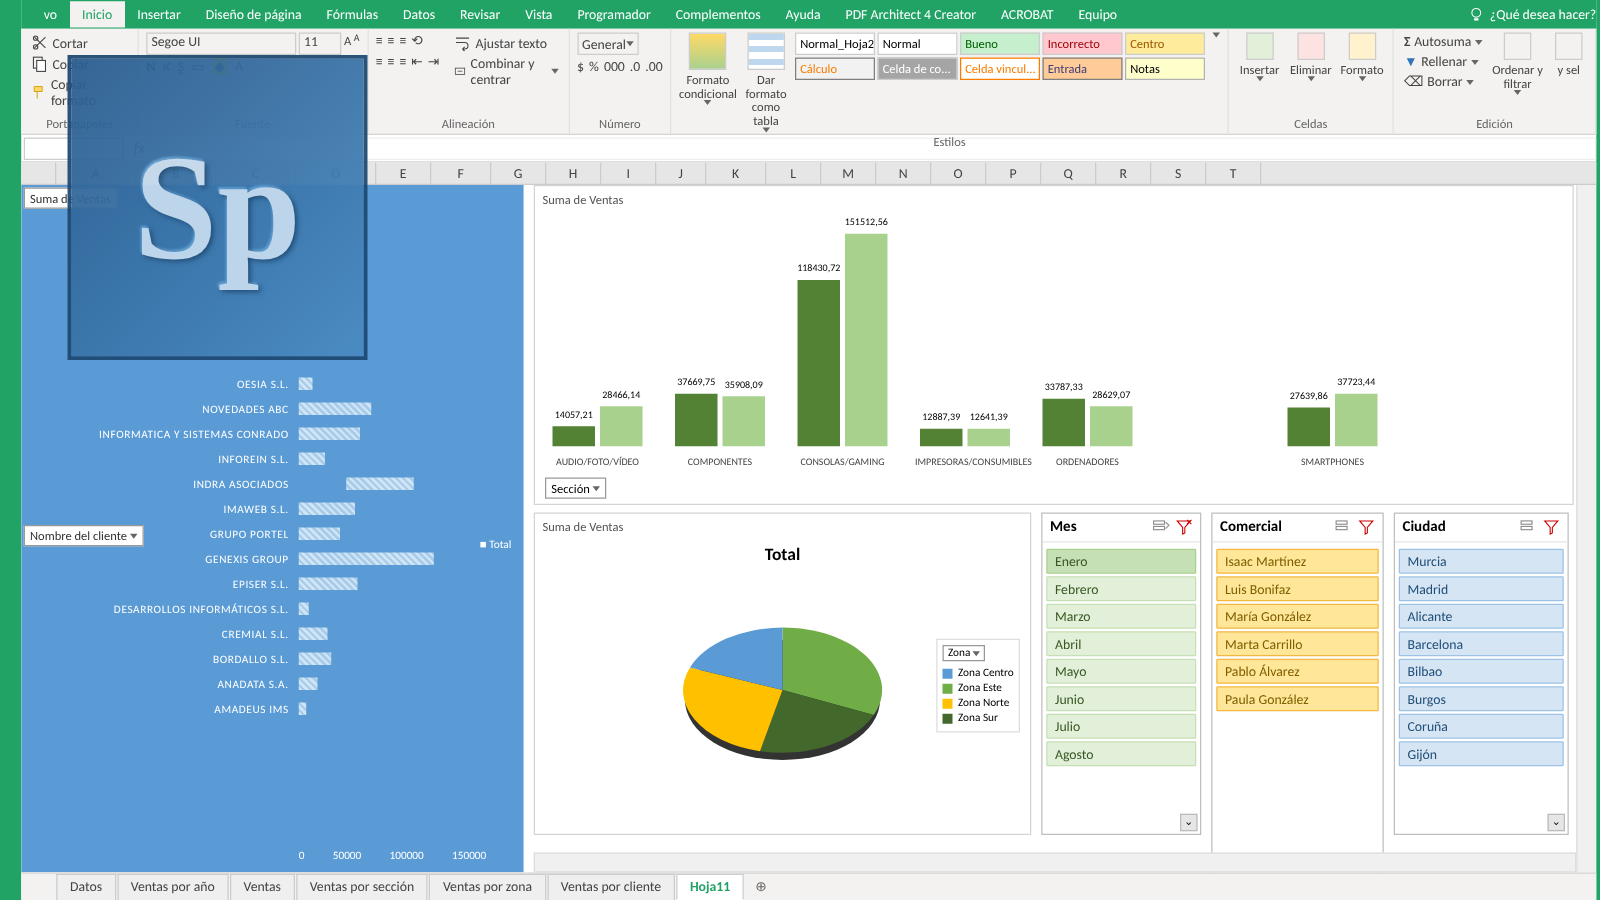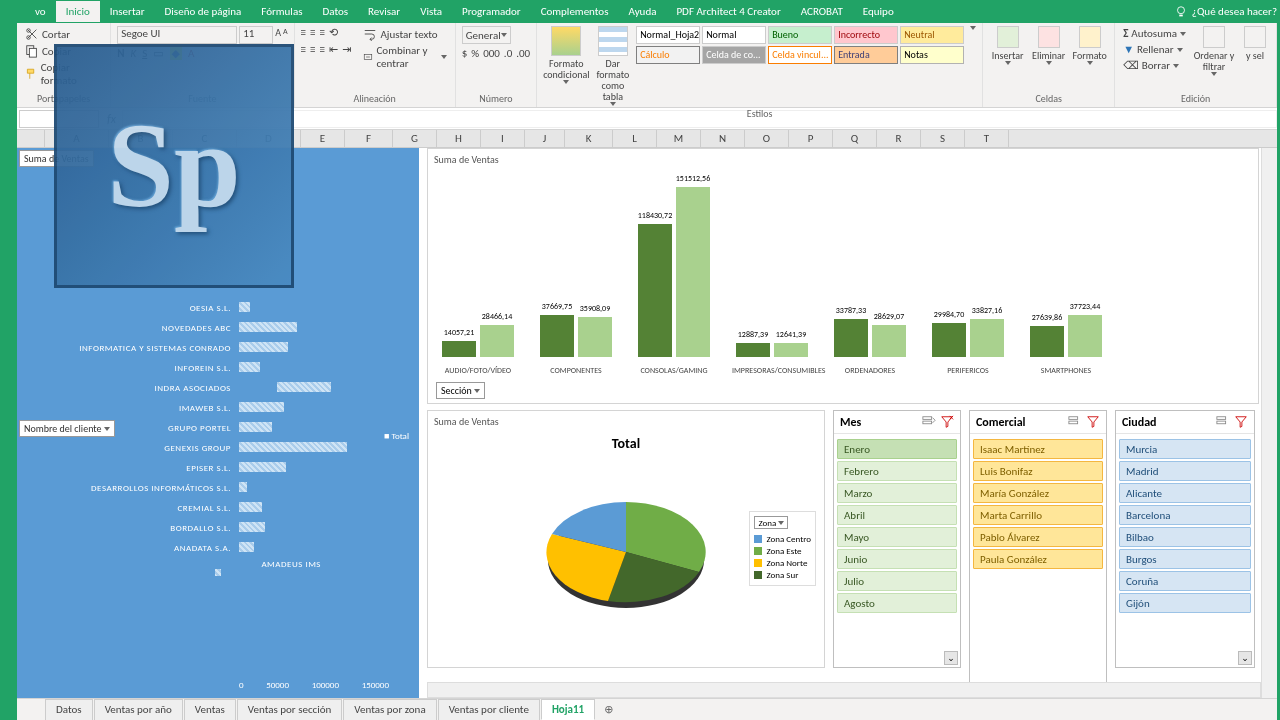--- a/index.html
+++ b/index.html
@@ -218,21 +218,21 @@
         <div class="rbtn-big">
             <div class="bigico" style="background:repeating-linear-gradient(#bdd7ee,#bdd7ee 5px,#fff 5px,#fff 10px)"></div>
             <span>Dar formato como tabla</span>
             <span class="dd"></span>
           </div>
         <div id="style-gallery" class="style-gallery" style="grid-template-columns: repeat(5, 64px);">
             <div class="sg-cell" style="background: rgb(255, 255, 255); color: rgb(0, 0, 0);">Normal_Hoja2</div>
             <div class="sg-cell" style="background: rgb(255, 255, 255); color: rgb(0, 0, 0);">Normal</div>
             <div class="sg-cell" style="background: rgb(198, 239, 206); color: rgb(0, 97, 0);">Bueno</div>
             <div class="sg-cell" style="background: rgb(255, 199, 206); color: rgb(156, 0, 6);">Incorrecto</div>
-            <div class="sg-cell" style="background: rgb(255, 235, 156); color: rgb(156, 87, 0);">Neutral</div>
+            <div class="sg-cell" style="background: rgb(255, 235, 156); color: rgb(156, 87, 0);">Centro</div>
             <div class="sg-cell" style="background: rgb(242, 242, 242); color: rgb(250, 125, 0); border-color: rgb(127, 127, 127);">Cálculo</div>
             <div class="sg-cell" style="background: rgb(165, 165, 165); color: rgb(255, 255, 255);">Celda de co...</div>
             <div class="sg-cell" style="background: rgb(255, 255, 255); color: rgb(250, 125, 0); border-color: rgb(250, 125, 0);">Celda vincul...</div>
             <div class="sg-cell" style="background: rgb(255, 204, 153); color: rgb(63, 63, 118); border-color: rgb(127, 127, 127);">Entrada</div>
             <div class="sg-cell" style="background: rgb(255, 255, 204); color: rgb(0, 0, 0); border-color: rgb(178, 178, 178);">Notas</div>
           </div>
         <div class="vstack" style="justify-content:center;margin-left:2px">
             <span class="dd"></span>
           </div>
       </div>
@@ -382,21 +382,21 @@
             <div class="client-bar" style="width: 22.5px;"></div>
           </div>
           <div class="client-row" style="top: 370px;">
             <div class="client-name">BORDALLO S.L.</div>
             <div class="client-bar" style="width: 26.25px;"></div>
           </div>
           <div class="client-row" style="top: 390px;">
             <div class="client-name">ANADATA S.A.</div>
             <div class="client-bar" style="width: 15px;"></div>
           </div>
-          <div class="client-row" style="top: 410px; flex-direction: column;">
+          <div class="client-row" style="top: 410px;">
             <div class="client-name">AMADEUS IMS</div>
             <div class="client-bar" style="width: 5.625px;"></div>
           </div>
         </div>
       <div class="lp-axis" id="lp-axis">
           <span>0</span>
           <span>50000</span>
           <span>100000</span>
           <span>150000</span>
         </div>
@@ -445,29 +445,20 @@
               <div class="bar-cat">IMPRESORAS/CONSUMIBLES</div>
             </div>
             <div class="bar-group" style="left: 392px; height: 180px;">
               <div class="bar" style="background: rgb(84, 130, 53); height: 38.0107px;">
                 <div class="bar-lbl">33787,33</div>
               </div>
               <div class="bar" style="background: rgb(169, 209, 142); height: 32.2077px;">
                 <div class="bar-lbl">28629,07</div>
               </div>
               <div class="bar-cat">ORDENADORES</div>
-            </div>
-            <div class="bar-group" style="left: 490px; height: 180px;">
-              <div class="bar" style="background: rgb(84, 130, 53); height: 33.7328px;">
-                <div class="bar-lbl">29984,70</div>
-              </div>
-              <div class="bar" style="background: rgb(169, 209, 142); height: 38.0556px;">
-                <div class="bar-lbl">33827,16</div>
-              </div>
-              <div class="bar-cat">PERIFERICOS</div>
             </div>
             <div class="bar-group" style="left: 588px; height: 180px;">
               <div class="bar" style="background: rgb(84, 130, 53); height: 31.0948px;">
                 <div class="bar-lbl">27639,86</div>
               </div>
               <div class="bar" style="background: rgb(169, 209, 142); height: 42.4389px;">
                 <div class="bar-lbl">37723,44</div>
               </div>
               <div class="bar-cat">SMARTPHONES</div>
             </div>

